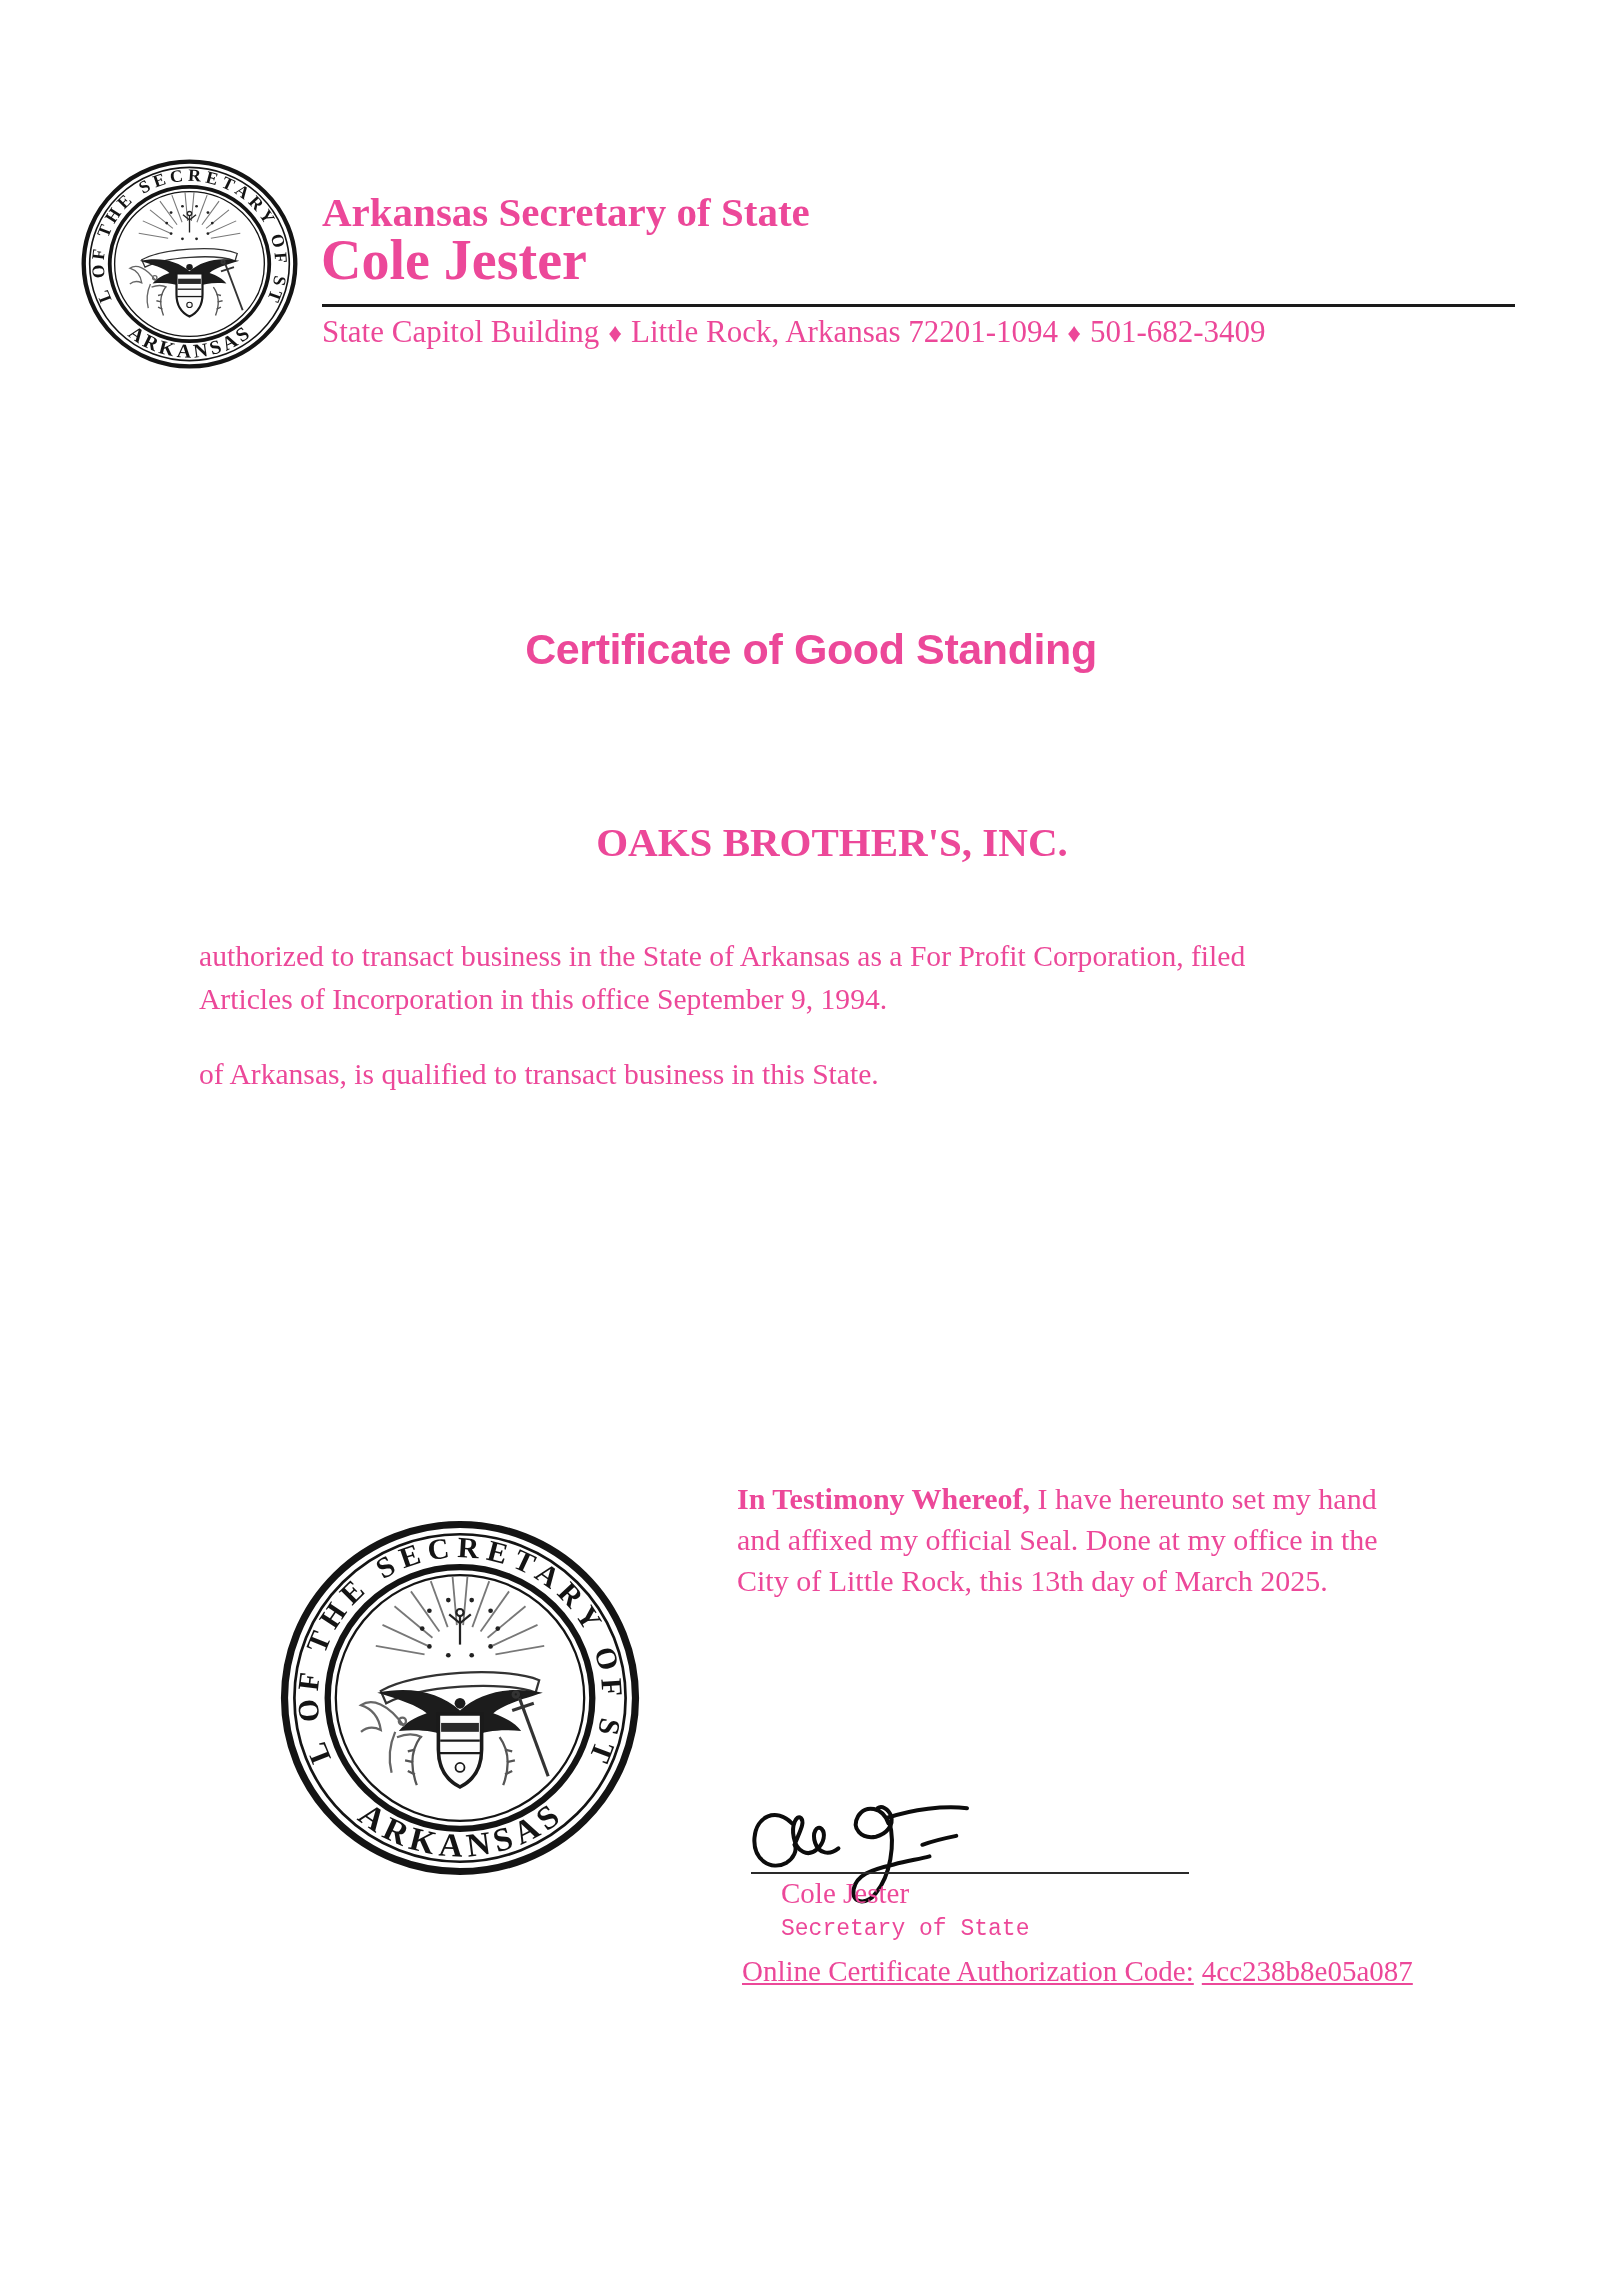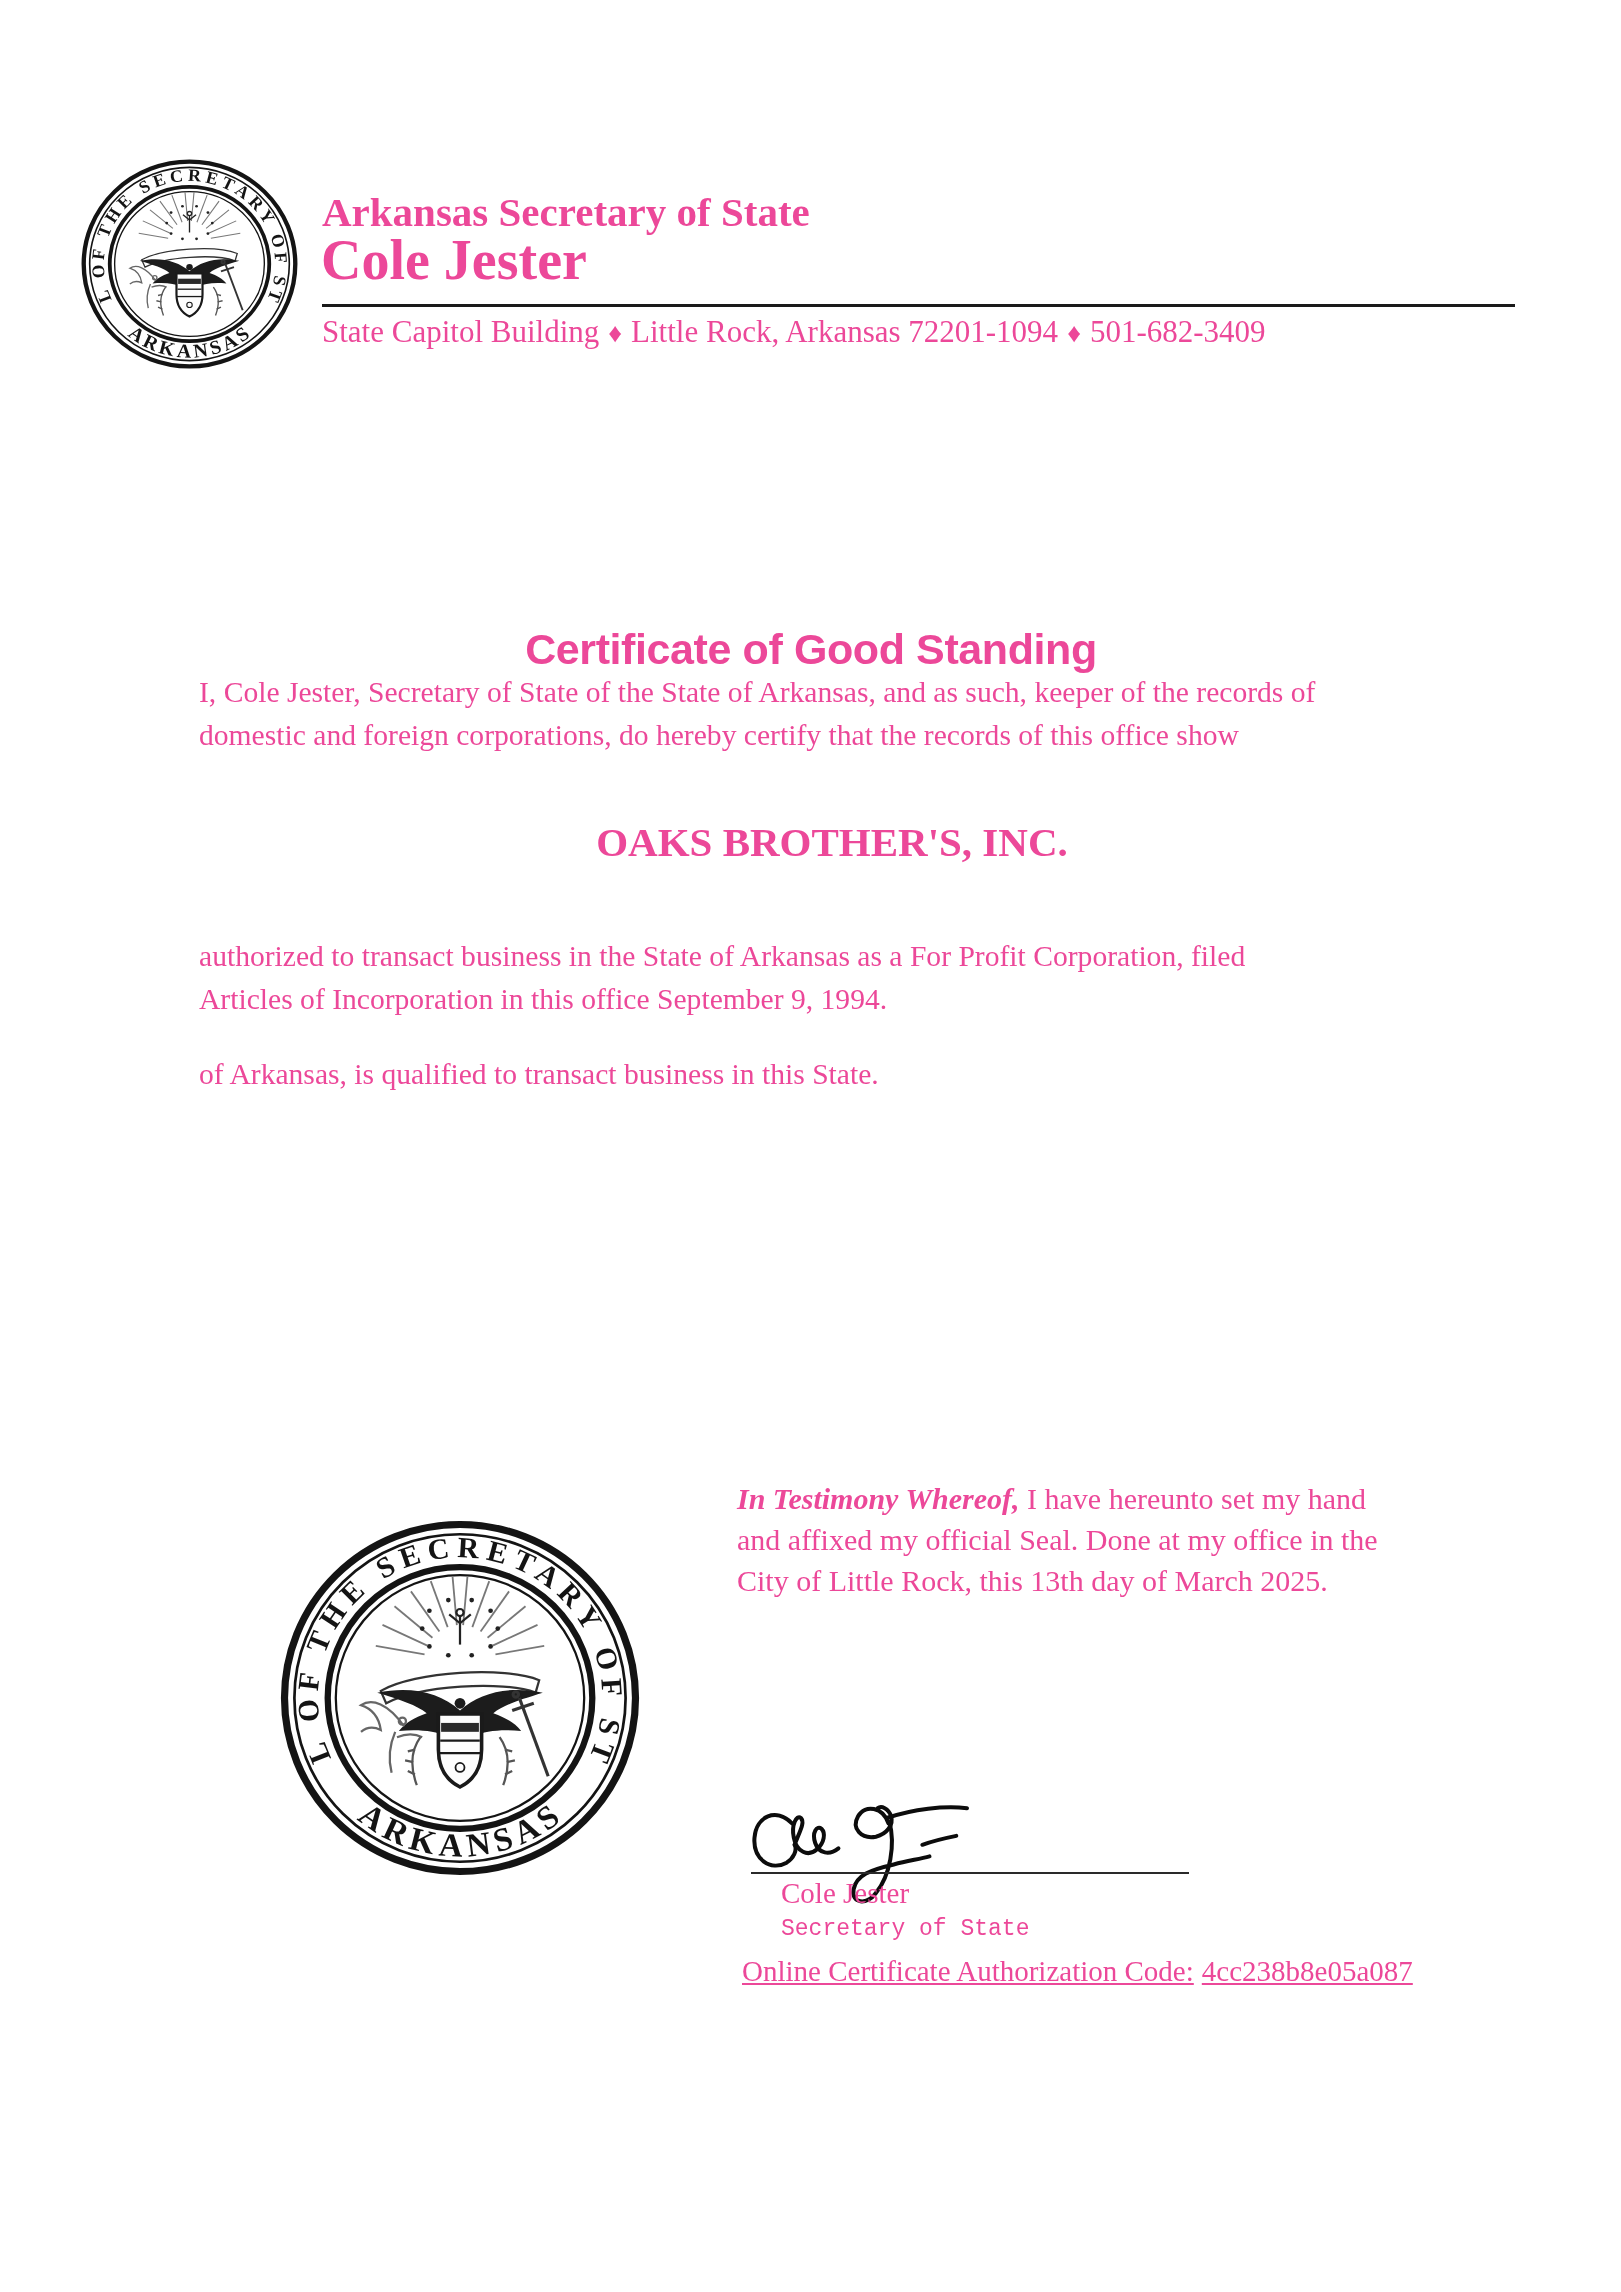--- a/index.html
+++ b/index.html
@@ -24,21 +24,21 @@
     font-weight:bold; font-size:43px; line-height:50px; letter-spacing:-0.4px;
   }
   .para{left:199px; width:1263px; font-size:29.6px; line-height:43px;}
   .para-intro{top:671px;}
   .entity{left:205px; top:819px; width:1254px; text-align:center; font-weight:bold; font-size:41px; line-height:47px; white-space:nowrap;}
   .para-auth{top:935px;}
   .para-comp{top:1053px;}
   
   .seal-large{left:280px; top:1520px; width:360px; height:356px;}
   .testimony{left:737px; top:1478px; width:734px; font-size:30px; line-height:41px;}
-  .testimony .lead{font-weight:bold;font-style:italic;}
+  .testimony .lead{font-weight:bold;}
   .signature-svg{left:745px; top:1793px; width:269px; height:125px;}
   .sig-rule{left:751px; top:1872px; width:438px; height:0; border-top:2.7px solid #2a2a2a;}
   .sig-name{left:781px; top:1875px; font-size:29px; line-height:36px; white-space:nowrap;}
   .sig-title{left:781px; top:1911px; font-size:23px; line-height:36px; white-space:nowrap;font-family:Liberation Mono, monospace;}
   .auth-line{left:742px; top:1953px; font-size:29px; line-height:36px; white-space:nowrap;text-decoration:underline;}
   .auth-line .code{margin-left:8px;}
   .verify-line{left:775px; top:1993px; font-size:29px; line-height:36px; white-space:nowrap;}
   
   .seal-defs{position:absolute; width:0; height:0; overflow:hidden;}
   svg text{font-family:"Liberation Serif","DejaVu Serif",serif;}
@@ -142,24 +142,20 @@
 
   <div class="abs agency">Arkansas Secretary of State</div>
   <div class="abs officer">Cole Jester</div>
   <div class="abs header-rule"></div>
   <div class="abs address">
     <span>State Capitol Building</span><span class="diamond">♦</span><span>Little Rock, Arkansas 72201-1094</span><span class="diamond">♦</span><span>501-682-3409</span>
   </div>
 
   <div class="abs cert-title">Certificate of Good Standing</div>
 
-  <div class="abs para para-intro">
-    <div>I, Cole Jester, Secretary of State of the State of Arkansas, and as such, keeper of the records of</div>
-    <div>domestic and foreign corporations, do hereby certify that the records of this office show</div>
-  </div>
 
   <div class="abs entity">OAKS BROTHER'S, INC.</div>
 
   <div class="abs para para-auth">
     <div>authorized to transact business in the State of Arkansas as a For Profit Corporation, filed</div>
     <div>Articles of Incorporation in this office September 9, 1994.</div>
   </div>
 
   <div class="abs para para-comp">
     <div>of Arkansas, is qualified to transact business in this State.</div>

